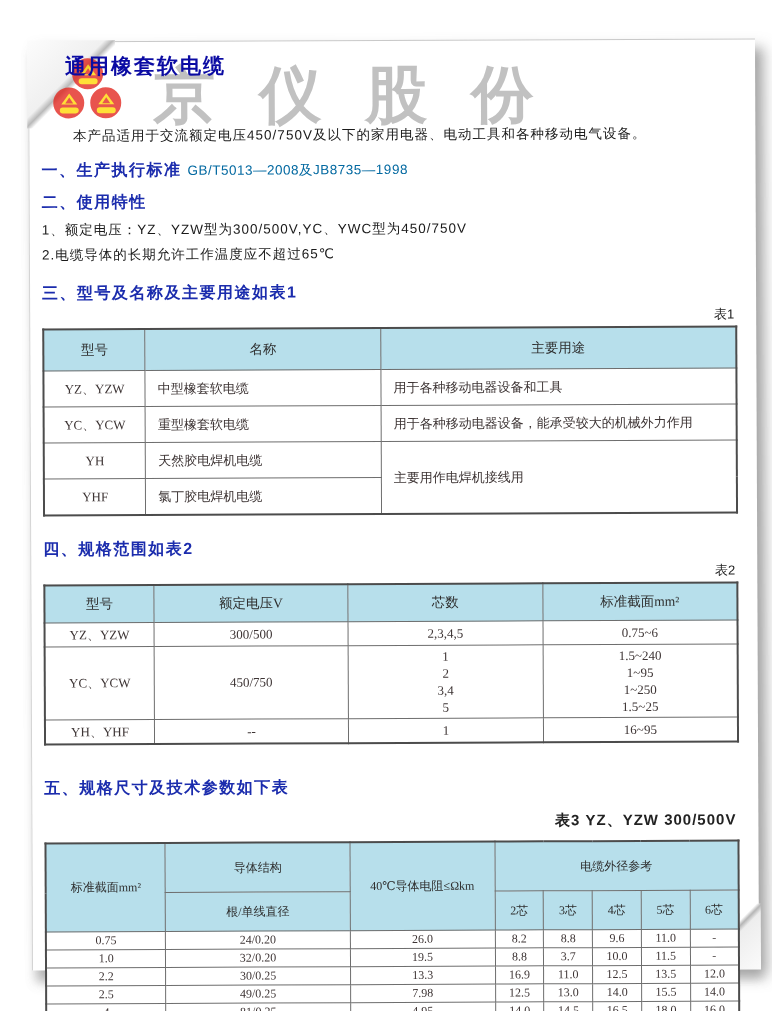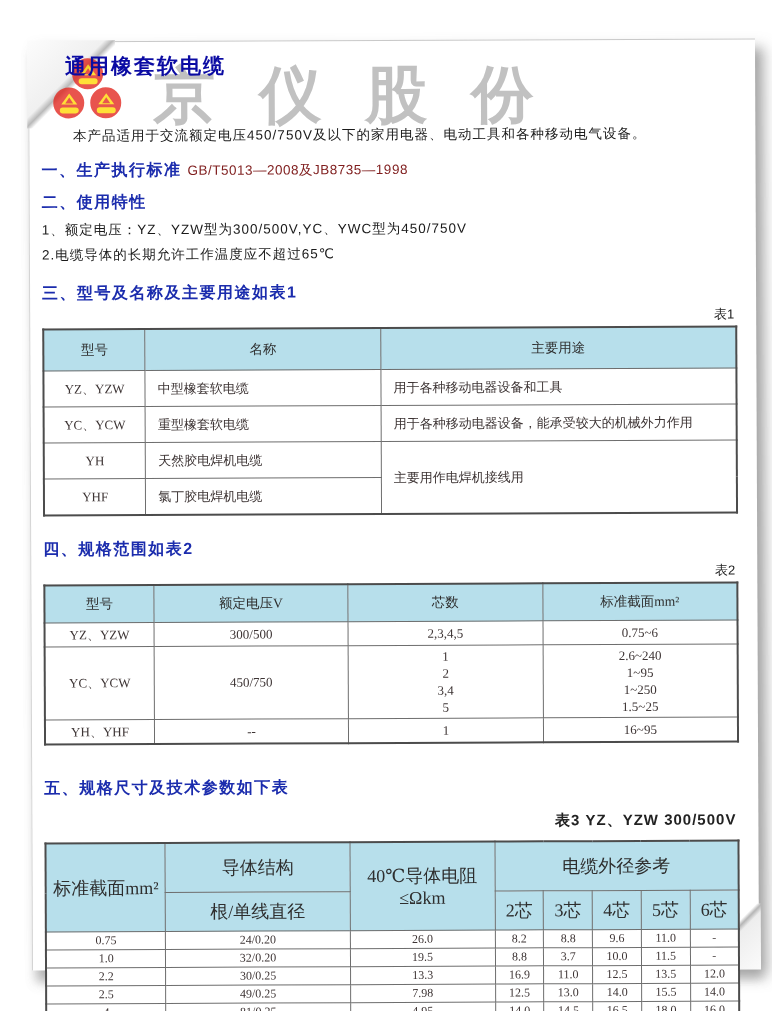--- a/index.html
+++ b/index.html
@@ -28,21 +28,21 @@
              border-left:8px solid transparent;border-right:8px solid transparent;border-bottom:11px solid #ffd700;}
   .circ .tri::after{content:'';position:absolute;left:-4px;top:4px;width:0;height:0;
              border-left:4px solid transparent;border-right:4px solid transparent;border-bottom:6px solid #e2251d;}
   .circ .bar{position:absolute;left:50%;bottom:5px;transform:translateX(-50%);
              width:19px;height:6px;background:#ffd700;border-radius:3px;}
 
   
   .doc-title{margin:4px 0 0 26px;font-size:21px;font-weight:bold;color:#0b0ba3;letter-spacing:2px;}
   .intro{margin:47px 0 0 4px;font-size:13.5px;text-indent:2.2em;letter-spacing:1px;}
   .sec-head{margin:0 0 0 2px;font-size:16px;font-weight:bold;color:#1b2cad;letter-spacing:1.5px;}
-  .sec-head .std{font-size:13.5px;font-weight:normal;color:#7f1d1d;letter-spacing:.5px;}
+  .sec-head .std{font-size:13.5px;font-weight:normal;color:#0369a1;letter-spacing:.5px;}
   .h1{margin-top:15px;} .h2{margin-top:11px;} .h3{margin-top:19px;} .h4{margin-top:23px;} .h5{margin-top:33px;}
   .feat{margin:8px 0 0 2px;font-size:13.5px;letter-spacing:1px;}
   .feat + .feat{margin-top:7px;}
   .tbl-label{font-size:13px;color:#222;text-align:right;margin:4px 2px 2px 0;}
   .tbl-label.big{font-size:15px;font-weight:bold;margin:14px 2px 10px 0;letter-spacing:1px;}
 
   
   table{border-collapse:collapse;width:695px;margin-left:2px;
         font-family:"Liberation Serif","DejaVu Serif",serif;color:#3d3434;}
   th,td{border:1px solid #6e6e6e;text-align:center;vertical-align:middle;padding:2px 4px;}
@@ -53,21 +53,21 @@
 
   .t1 thead th{height:36px;}
   .t1 td{height:31px;}
 
   .t2 thead th{height:32px;}
   .t2 td{height:19px;}
   .t2 .multi div{line-height:17px;}
   .t2 td.tall{height:64px;}
 
   .t3{font-size:12px;}
-  .t3 thead th{font-size:18px;}
+  .t3 thead th{font-size:12px;}
   .t3 .hr1 th{height:44px;}
   .t3 .hr2 th{height:34px;}
   .t3 tbody td{height:13px;font-size:12px;padding:1px 2px;}
 </style>
 </head>
 <body>
 
 <div class="paper">
   <div class="fold-tl"></div>
   <div class="fold-br"></div>
@@ -171,21 +171,21 @@
         <tr>
           <td class="tall">YC、YCW</td>
           <td class="tall">450/750</td>
           <td class="tall multi">
             <div>1</div>
             <div>2</div>
             <div>3,4</div>
             <div>5</div>
           </td>
           <td class="tall multi">
-            <div>2.6~240</div>
+            <div>1.5~240</div>
             <div>1~95</div>
             <div>1~250</div>
             <div>1.5~25</div>
           </td>
         </tr>
         <tr>
           <td>YH、YHF</td>
           <td>--</td>
           <td>1</td>
           <td>16~95</td>

